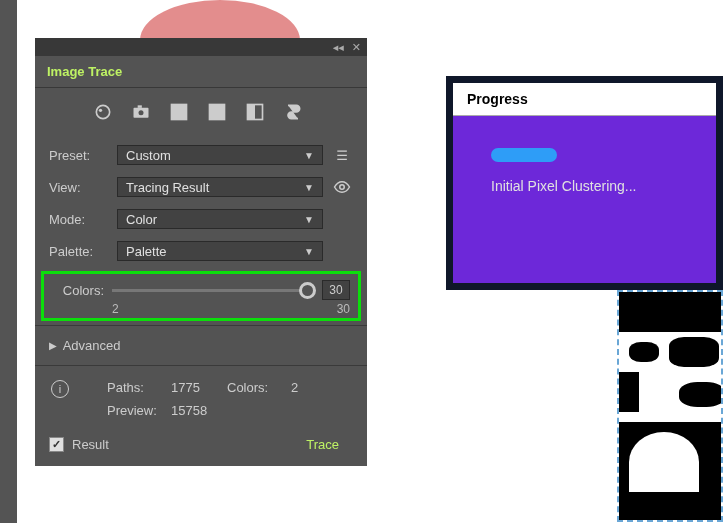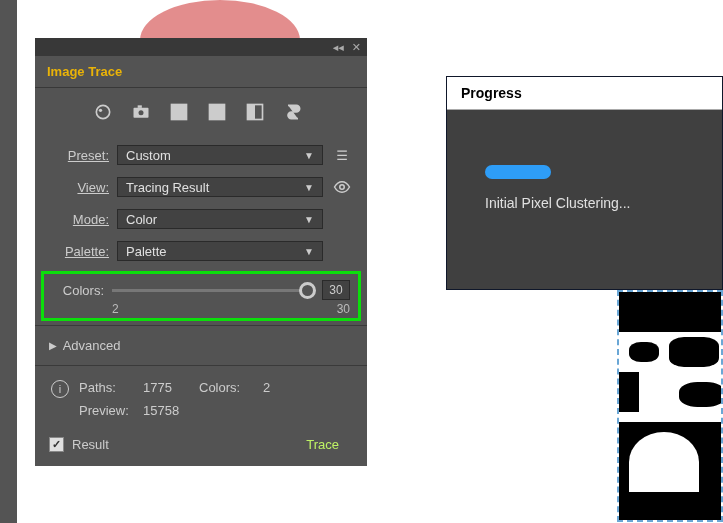--- a/index.html
+++ b/index.html
@@ -2,48 +2,48 @@
 <html><head>
 <meta charset="utf-8">
 <style>
 *{box-sizing:border-box;margin:0;padding:0;font-family:"Segoe UI",Arial,sans-serif;}
 body{background:#fff;width:723px;height:523px;position:relative;overflow:hidden;}
 .gray-bar{position:absolute;left:0;top:0;width:17px;height:523px;background:#545454;}
 .pink-blob{position:absolute;left:140px;top:0;width:160px;height:80px;background:#e38d8d;border-radius:50%;}
 .panel{position:absolute;left:35px;top:38px;width:332px;height:428px;background:#535353;color:#ccc;font-size:13px;}
 .panel-top{height:18px;background:#383838;display:flex;justify-content:flex-end;align-items:center;padding:0 6px;gap:8px;}
 .panel-top span{font-size:11px;color:#aaa;cursor:pointer;}
-.tab{background:#535353;padding:8px 12px;font-size:13px;font-weight:600;color:#eab308;border-bottom:1px solid #383838;}
+.tab{background:#535353;padding:8px 12px;font-size:13px;font-weight:600;color:#bef264;border-bottom:1px solid #383838;}
 .preset-icons{display:flex;gap:18px;padding:14px 0 14px 58px;align-items:center;}
 .preset-icons svg{width:20px;height:20px;fill:#ccc;}
 .row{display:flex;align-items:center;padding:6px 14px;gap:8px;}
-.row-label{width:60px;text-align:right;color:#ccc;text-decoration:underline;}
+.row-label{width:60px;color:#ccc;}
 .dropdown{flex:1;background:#424242;border:1px solid #2a2a2a;height:20px;display:flex;align-items:center;justify-content:space-between;padding:0 8px;color:#e0e0e0;cursor:pointer;}
 .dropdown .chev{font-size:10px;color:#ccc;}
 .row-icon{width:22px;display:flex;justify-content:center;color:#ccc;}
 .colors-section{border:3px solid #0bde0b;margin:4px 6px;padding:6px 8px 2px;}
 .colors-row{display:flex;align-items:center;gap:8px;}
 .colors-label{width:52px;text-align:right;}
 .slider-track{flex:1;height:3px;background:#777;position:relative;}
 .slider-thumb{position:absolute;right:-2px;top:-7px;width:17px;height:17px;border-radius:50%;background:#535353;border:3px solid #ccc;}
 .slider-val{width:28px;background:#424242;border:1px solid #2a2a2a;text-align:center;padding:2px 0;font-size:12px;}
 .slider-range{display:flex;justify-content:space-between;padding:2px 0 0 60px;font-size:12px;color:#bbb;}
 .sep{height:1px;background:#3a3a3a;margin:4px 0;}
 .advanced{display:flex;align-items:center;gap:6px;padding:8px 14px;cursor:pointer;}
 .advanced .tri{font-size:10px;}
 .info-block{display:flex;align-items:flex-start;gap:10px;padding:10px 16px;}
 .info-icon{width:18px;height:18px;border:1.5px solid #ccc;border-radius:50%;display:flex;align-items:center;justify-content:center;font-size:11px;}
-.info-grid{display:grid;grid-template-columns:64px 56px 64px 30px;row-gap:8px;font-size:13px;}
+.info-grid{display:grid;grid-template-columns:64px 56px 64px 30px;row-gap:8px;font-size:13px;margin-left:28px;}
 .footer{display:flex;align-items:center;justify-content:space-between;padding:10px 14px;position:absolute;bottom:0;width:100%;}
 .checkbox{width:15px;height:15px;background:#e0e0e0;border:1px solid #888;display:flex;align-items:center;justify-content:center;color:#333;font-size:11px;font-weight:bold;}
 .preview-wrap{display:flex;align-items:center;gap:8px;cursor:pointer;}
 .trace-btn{color:#bef264;padding:4px 14px;}
-.progress{position:absolute;left:446px;top:76px;width:277px;height:214px;background:#404040;border:1px solid #0f172a;}
+.progress{position:absolute;left:446px;top:76px;width:277px;height:214px;background:#6d28d9;border:7px solid #0f172a;}
 .progress-title{background:#fff;color:#000;padding:8px 14px;font-size:14px;font-weight:600;border-bottom:1px solid #aaa;}
-.progress-body{padding:32px 38px;margin-top:23px;}
+.progress-body{padding:32px 38px;}
 .prog-bar{width:66px;height:14px;background:#2e9df7;border-radius:7px;}
 .prog-text{margin-top:16px;color:#e0e0e0;font-size:14px;}
 .traced-img{position:absolute;left:617px;top:290px;width:106px;height:232px;background:#fff;border:2px dashed #6aa7d6;overflow:hidden;}
 .tbl{position:absolute;background:#000;}
 </style>
 </head>
 <body>
 
 <div class="gray-bar"></div>
 <div class="pink-blob"></div>

